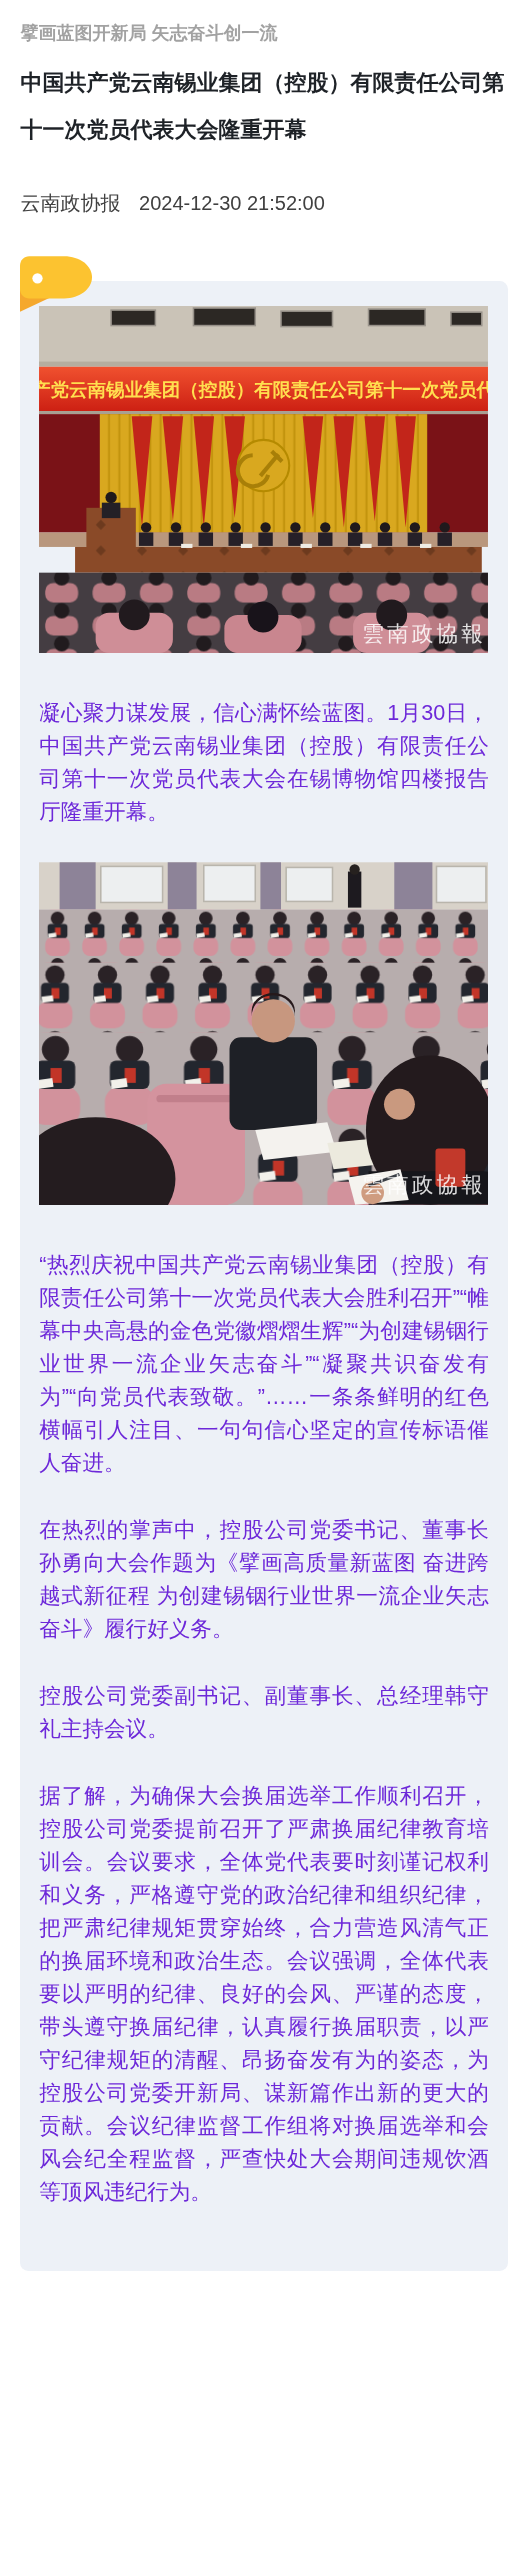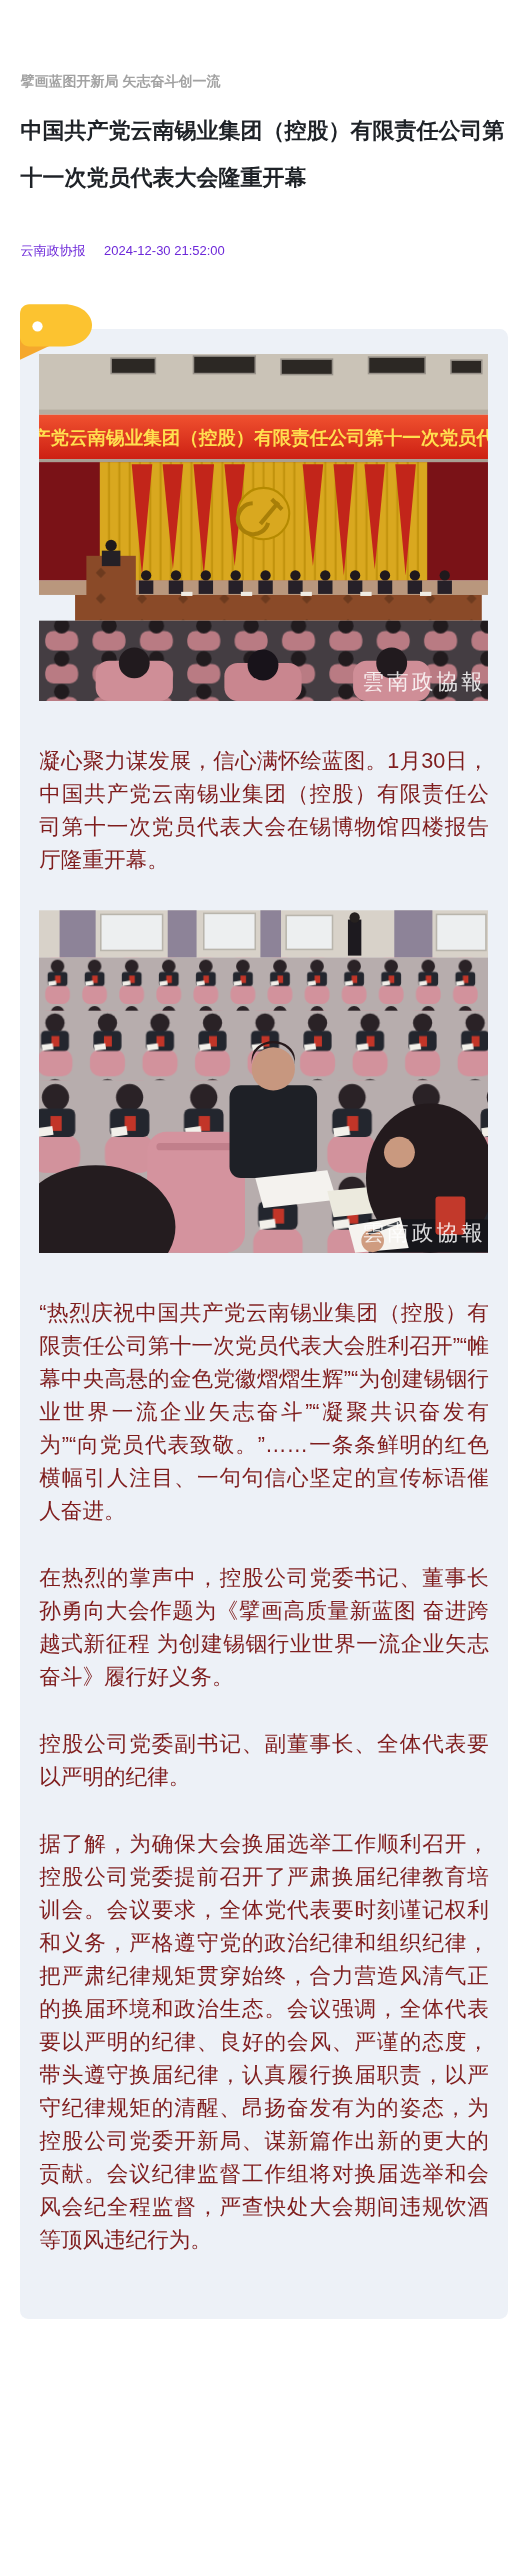--- a/index.html
+++ b/index.html
@@ -1,33 +1,33 @@
 <!DOCTYPE html>
 <html style="font-size:8.2px"><head>
 <meta charset="utf-8">
 <style>
   html,body{margin:0;padding:0;background:#ffffff;}
   body{width:528px;font-family:"Liberation Sans",sans-serif;color:#30353b;}
   .page{position:relative;width:528px;min-height:3346px;background:#ffffff;overflow:hidden;}
 
   .header{padding:21.6px 20.6px 0 20.6px;background:#ffffff;}
-  .tagline{font-size:14px;line-height:23px;font-weight:600;color:#a2a2a2;margin-top:48px;}
+  .tagline{font-size:18px;line-height:23px;font-weight:600;color:#a2a2a2;}
   .article-title{margin:14.4px 0 0 0;font-size:22px;line-height:47px;font-weight:700;color:#1e2227;}
-  .meta{margin-top:41px;font-size:13px;line-height:18.5px;color:#6d28d9;display:flex;gap:18.5px;}
+  .meta{margin-top:41px;font-size:20px;line-height:18.5px;color:#404040;display:flex;gap:18.5px;}
 
   .card{position:relative;margin:69px 19.6px 0 19.6px;background:#edf1f7;border-radius:8.2px;
         padding:25px 19.6px 29px 19.6px;}
   .bubble-icon{position:absolute;top:-25px;left:0;width:72px;height:56px;}
 
   .photo-wrap{position:relative;width:449px;margin:12.4px 0 43px 0;}
   .photo-wrap.first{margin-top:0;}
   .photo-wrap svg{display:block;width:449px;}
   .photo-watermark{font-family:"Liberation Serif",serif;letter-spacing:6px;opacity:.85;}
 
-  .card p{margin:0 0 34px 0;font-size:21.6px;line-height:33px;text-align:justify;color:#7f1d1d;
+  .card p{margin:0 0 34px 0;font-size:21.6px;line-height:33px;text-align:justify;color:#6d28d9;
           word-break:break-all;}
 </style>
 </head>
 <body>
 
 <div class="page">
 
   <div class="header">
     <div class="tagline">擘画蓝图开新局 矢志奋斗创一流</div>
     <h1 class="article-title">中国共产党云南锡业集团（控股）有限责任公司第十一次党员代表大会隆重开幕</h1>
@@ -204,19 +204,19 @@
         <rect x="770" y="556" width="58" height="74" rx="6" fill="#c2392b"></rect>
         <polygon points="600,612 702,596 718,656 614,665" fill="#f5f3ef"></polygon>
         <circle cx="648" cy="642" r="22" fill="#cf9c80"></circle>
         <line x1="640" y1="628" x2="700" y2="606" stroke="#3a3f46" stroke-width="6"></line>
         <text class="photo-watermark" x="628" y="640" font-size="42" fill="#ffffff">雲南政協報</text>
       </svg>
     </div>
 
     <p>“热烈庆祝中国共产党云南锡业集团（控股）有限责任公司第十一次党员代表大会胜利召开”“帷幕中央高悬的金色党徽熠熠生辉”“为创建锡铟行业世界一流企业矢志奋斗”“凝聚共识奋发有为”“向党员代表致敬。”……一条条鲜明的红色横幅引人注目、一句句信心坚定的宣传标语催人奋进。</p>
     <p>在热烈的掌声中，控股公司党委书记、董事长孙勇向大会作题为《擘画高质量新蓝图 奋进跨越式新征程 为创建锡铟行业世界一流企业矢志奋斗》履行好义务。</p>
-    <p>控股公司党委副书记、副董事长、全体代表要以严明的纪律。</p>
+    <p>控股公司党委副书记、副董事长、总经理韩守礼主持会议。</p>
     <p>据了解，为确保大会换届选举工作顺利召开，控股公司党委提前召开了严肃换届纪律教育培训会。会议要求，全体党代表要时刻谨记权利和义务，严格遵守党的政治纪律和组织纪律，把严肃纪律规矩贯穿始终，合力营造风清气正的换届环境和政治生态。会议强调，全体代表要以严明的纪律、良好的会风、严谨的态度，带头遵守换届纪律，认真履行换届职责，以严守纪律规矩的清醒、昂扬奋发有为的姿态，为控股公司党委开新局、谋新篇作出新的更大的贡献。会议纪律监督工作组将对换届选举和会风会纪全程监督，严查快处大会期间违规饮酒等顶风违纪行为。</p>
 
   </div>
 
 </div>
 
 
 </body></html>

